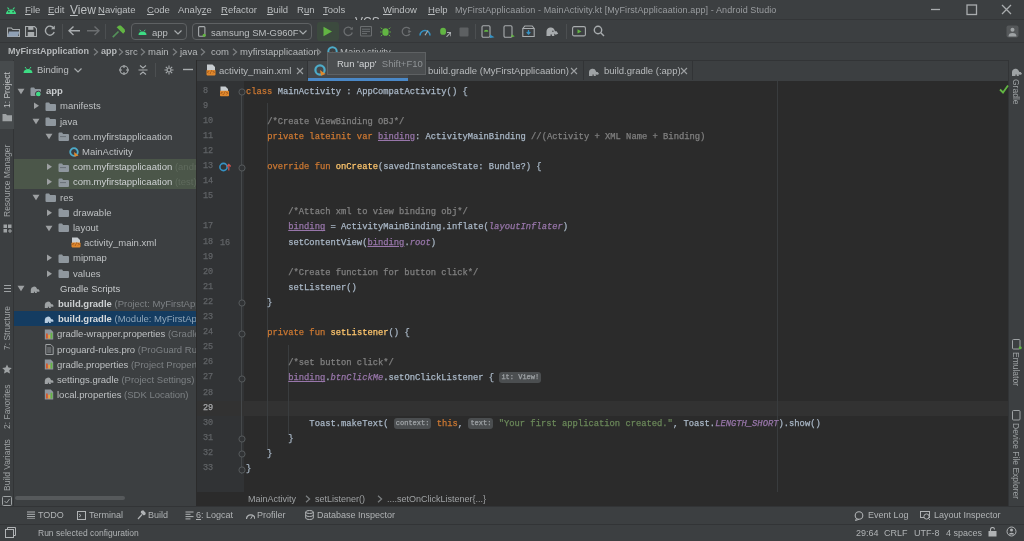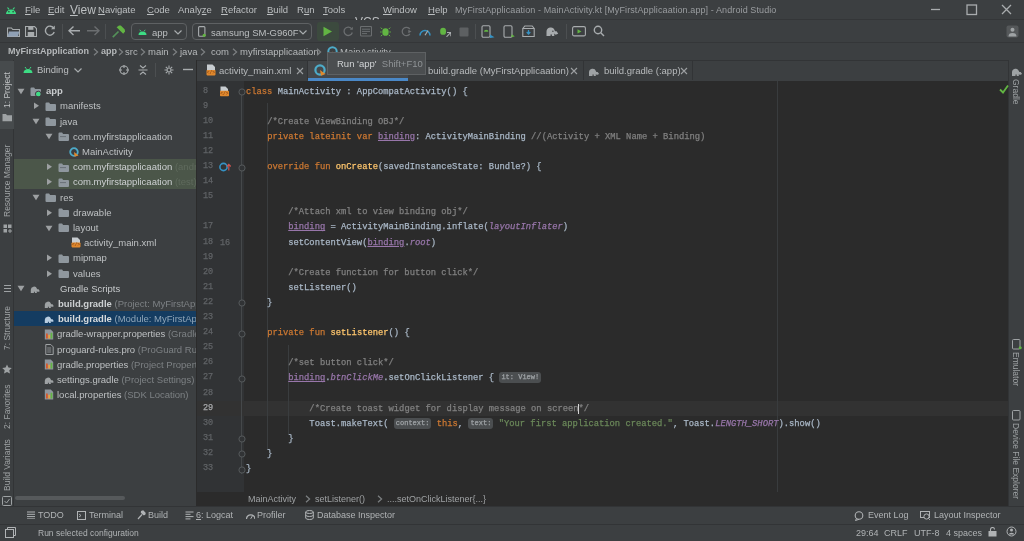--- a/index.html
+++ b/index.html
@@ -479,21 +479,20 @@
       <div class="mono nw" style="left:2px;top:80.0px;width:760px;height:13px;font-size:8.8px;line-height:12px;color:#a9b7c6;">    <span class="k">override fun</span> <span class="f">onCreate</span>(savedInstanceState: Bundle?) {</div>
       <div class="mono nw" style="left:2px;top:140.4px;width:760px;height:13px;font-size:8.8px;line-height:12px;color:#a9b7c6;">        <u class="p">binding</u> = ActivityMainBinding.inflate(<span class="i">layoutInflater</span>)</div>
       <div class="mono nw" style="left:2px;top:125.30000000000001px;width:760px;height:13px;font-size:8.8px;line-height:12px;color:#a9b7c6;">        <span class="c">/*Attach xml to view binding obj*/</span></div>
       <div class="mono nw" style="left:2px;top:155.5px;width:760px;height:13px;font-size:8.8px;line-height:12px;color:#a9b7c6;">        setContentView(<u class="p">binding</u>.<span class="i">root</span>)</div>
       <div class="mono nw" style="left:2px;top:185.7px;width:760px;height:13px;font-size:8.8px;line-height:12px;color:#a9b7c6;">        <span class="c">/*Create function for button click*/</span></div>
       <div class="mono nw" style="left:2px;top:200.79999999999995px;width:760px;height:13px;font-size:8.8px;line-height:12px;color:#a9b7c6;">        setListener()</div>
       <div class="mono nw" style="left:2px;top:215.89999999999998px;width:760px;height:13px;font-size:8.8px;line-height:12px;color:#a9b7c6;">    }</div>
       <div class="mono nw" style="left:2px;top:246.10000000000002px;width:760px;height:13px;font-size:8.8px;line-height:12px;color:#a9b7c6;">    <span class="k">private fun</span> <span class="f">setListener</span>() {</div>
       <div class="mono nw" style="left:2px;top:276.3px;width:760px;height:13px;font-size:8.8px;line-height:12px;color:#a9b7c6;">        <span class="c">/*set button click*/</span></div>
       <div class="mono nw" style="left:2px;top:291.4px;width:760px;height:13px;font-size:8.8px;line-height:12px;color:#a9b7c6;">        <u class="p">binding</u>.<span class="i">btnClickMe</span>.setOnClickListener { <span class="chip">it: View!</span></div>
-      <div class="mono nw" style="left:2px;top:321.59999999999997px;width:760px;height:13px;font-size:8.8px;line-height:12px;color:#a9b7c6;">            <span class="c">/*Create toast widget for display message on screen</span><span style="border-left:1px solid #d4d4d4;margin:0 -0.5px;"></span><span class="c">*/</span></div>
       <div class="mono nw" style="left:2px;top:336.7px;width:760px;height:13px;font-size:8.8px;line-height:12px;color:#a9b7c6;">            Toast.makeText( <span class="chip">context:</span> <span class="k">this</span>, <span class="chip">text:</span> <span class="s">"Your first application created."</span>, Toast.<span class="i">LENGTH_SHORT</span>).show()</div>
       <div class="mono nw" style="left:2px;top:351.8px;width:760px;height:13px;font-size:8.8px;line-height:12px;color:#a9b7c6;">        }</div>
       <div class="mono nw" style="left:2px;top:366.9px;width:760px;height:13px;font-size:8.8px;line-height:12px;color:#a9b7c6;">    }</div>
       <div class="mono nw" style="left:2px;top:382.0px;width:760px;height:13px;font-size:8.8px;line-height:12px;color:#a9b7c6;">}</div>
     </div>
 <div style="left:327px;top:52px;width:99px;height:23px;background:#4b4e50;border:1px solid #5e6163;z-index:50;"></div>
 <div style="left:337px;top:58px;font-size:9.5px;color:#d0d3d5;z-index:51;">Run 'app'&nbsp; <span style="color:#8f9396;">Shift+F10</span></div>
 <div style="left:197px;top:60px;width:811px;height:21px;background:#3c3f41;border-top:1px solid #323436;"></div>
 <svg style="position:absolute;left:206px;top:64px;" width="10" height="12" viewBox="0 0 10 12">
       <path d="M1 0.5 h5.5 l2.5 2.5 v4.5 h-8 z" fill="#c7ccd0"></path>

